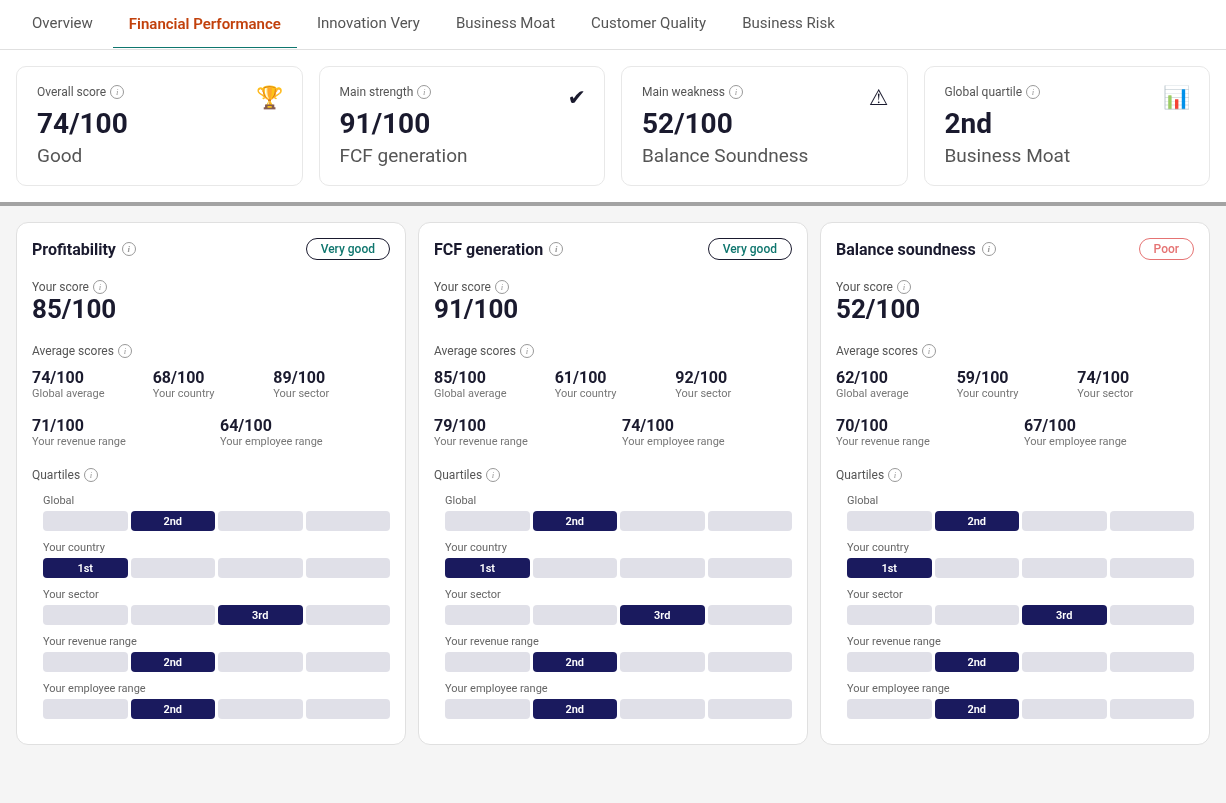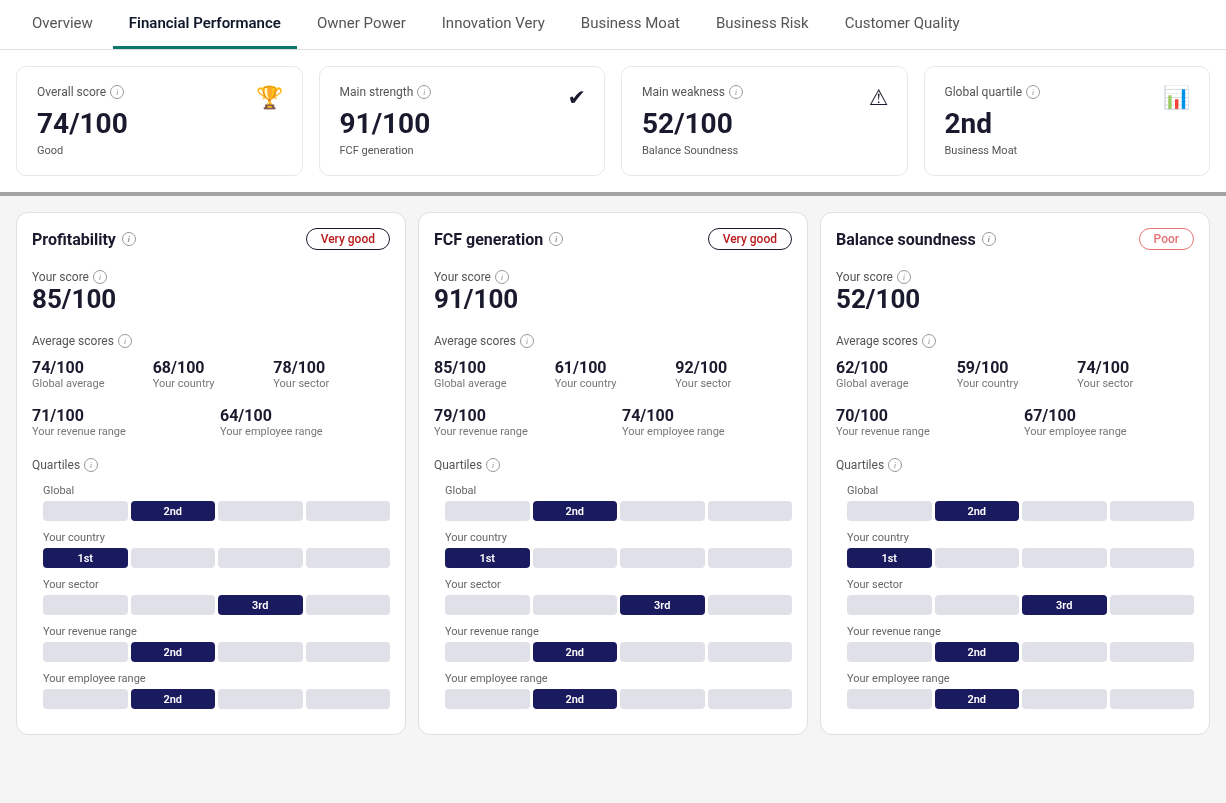--- a/index.html
+++ b/index.html
@@ -21,23 +21,23 @@
     }
     .nav-tab {
       padding: 14px 16px;
       cursor: pointer;
       color: #555;
       font-size: 15px;
       border-bottom: 3px solid transparent;
       white-space: nowrap;
     }
     .nav-tab.active {
-      color: #0f172a;
+      color: #c2410c;
       font-weight: 600;
-      border-bottom: 3px solid #0f766e;
+      border-bottom: 1px solid #0f766e;
     }
 
     
     .summary-row {
       display: flex;
       gap: 16px;
       padding: 16px;
       background: #fff;
       border-bottom: 4px solid #a3a3a3;
     }
@@ -56,21 +56,21 @@
       align-items: center;
       gap: 4px;
     }
     .summary-card .card-score {
       font-size: 28px;
       font-weight: 700;
       margin: 8px 0 4px;
       color: #1a1a2e;
     }
     .summary-card .card-sub {
-      font-size: 11px;
+      font-size: 19px;
       color: #555;
     }
     .summary-card .card-icon {
       position: absolute;
       top: 18px;
       right: 18px;
       color: #1a1a2e;
       font-size: 22px;
     }
     .info-icon {
@@ -117,21 +117,21 @@
       display: flex;
       align-items: center;
       gap: 6px;
     }
     .badge {
       border: 1px solid #1a1a2e;
       border-radius: 20px;
       padding: 3px 14px;
       font-size: 12px;
       font-weight: 500;
-      color: #b91c1c;
+      color: #0f766e;
     }
     .badge.poor {
       border-color: #e57373;
       color: #e57373;
     }
 
     
     .your-score-label {
       font-size: 12px;
       color: #555;
@@ -215,25 +215,24 @@
       font-size: 11px;
       font-weight: 600;
     }
   </style>
 </head>
 <body>
 
 <nav class="nav-tabs">
 <div class="nav-tab">Overview</div>
     <div class="nav-tab active">Financial Performance</div>
-    <div class="nav-tab">Owner Power</div>
     <div class="nav-tab">Innovation Very</div>
     <div class="nav-tab">Business Moat</div>
+    <div class="nav-tab">Customer Quality</div>
     <div class="nav-tab">Business Risk</div>
-    <div class="nav-tab">Customer Quality</div>
   </nav>
 
 <div class="summary-row">
 <div class="summary-card">
     <div class="card-title">
       Overall score <span class="info-icon">i</span>
     </div>
     <div class="card-score">74/100</div>
     <div class="card-sub">Good</div>
     <div class="card-icon">🏆</div>
@@ -288,21 +287,21 @@
         <div class="value">74/100</div>
         <div class="label">Global average</div>
       </div>
 
       <div class="avg-score-item">
         <div class="value">68/100</div>
         <div class="label">Your country</div>
       </div>
 
       <div class="avg-score-item">
-        <div class="value">78/100</div>
+        <div class="value">89/100</div>
         <div class="label">Your sector</div>
       </div>
 
     </div>
     <div class="avg-scores-grid2">
 
       <div class="avg-score-item">
         <div class="value">71/100</div>
         <div class="label">Your revenue range</div>
       </div>

